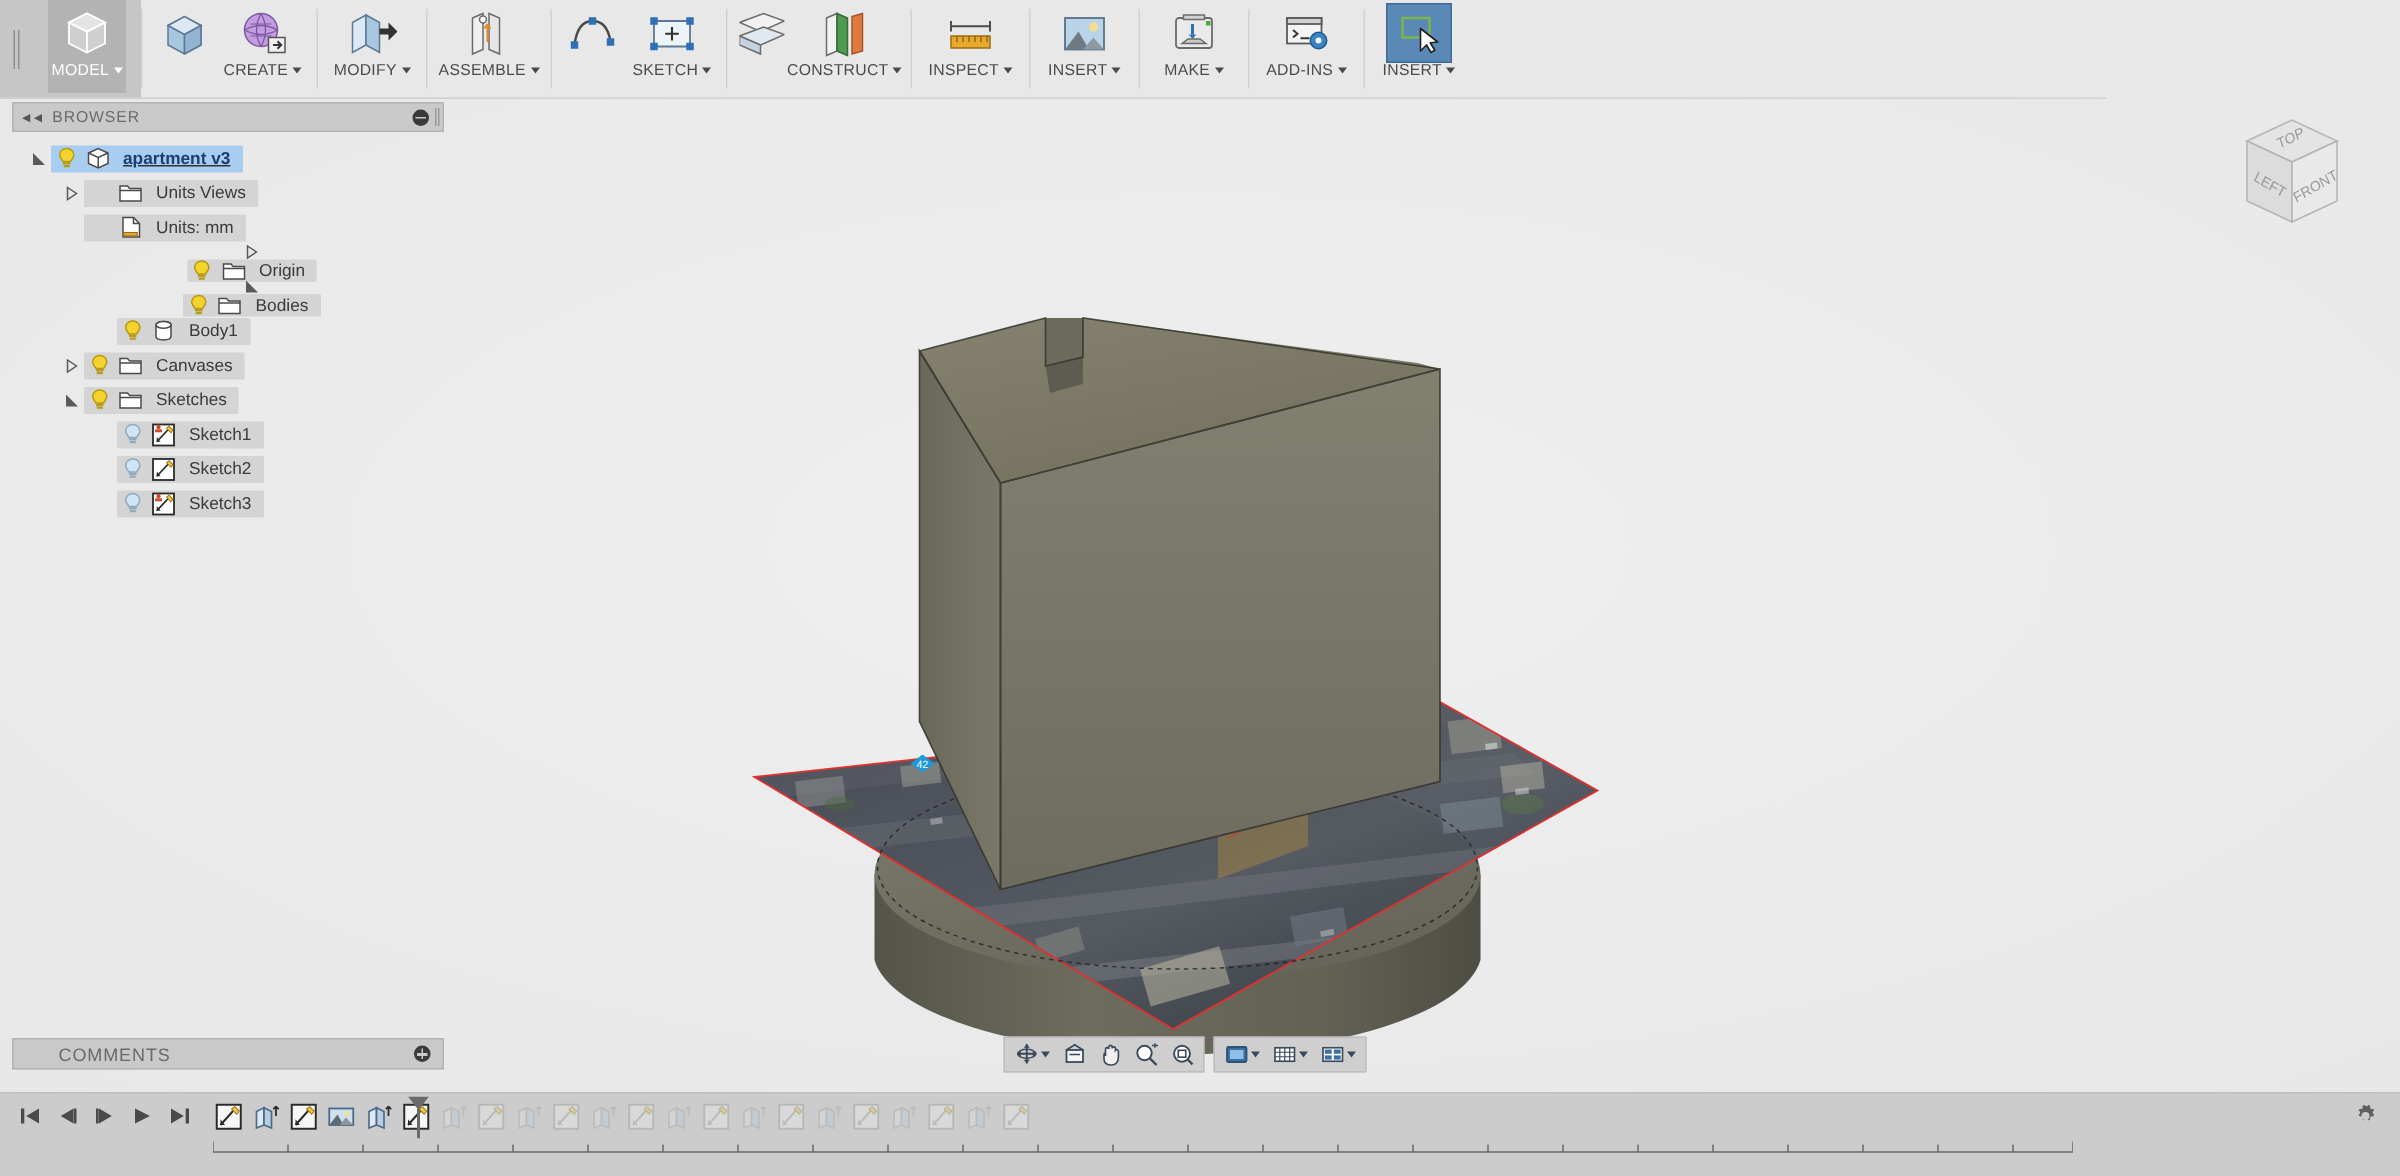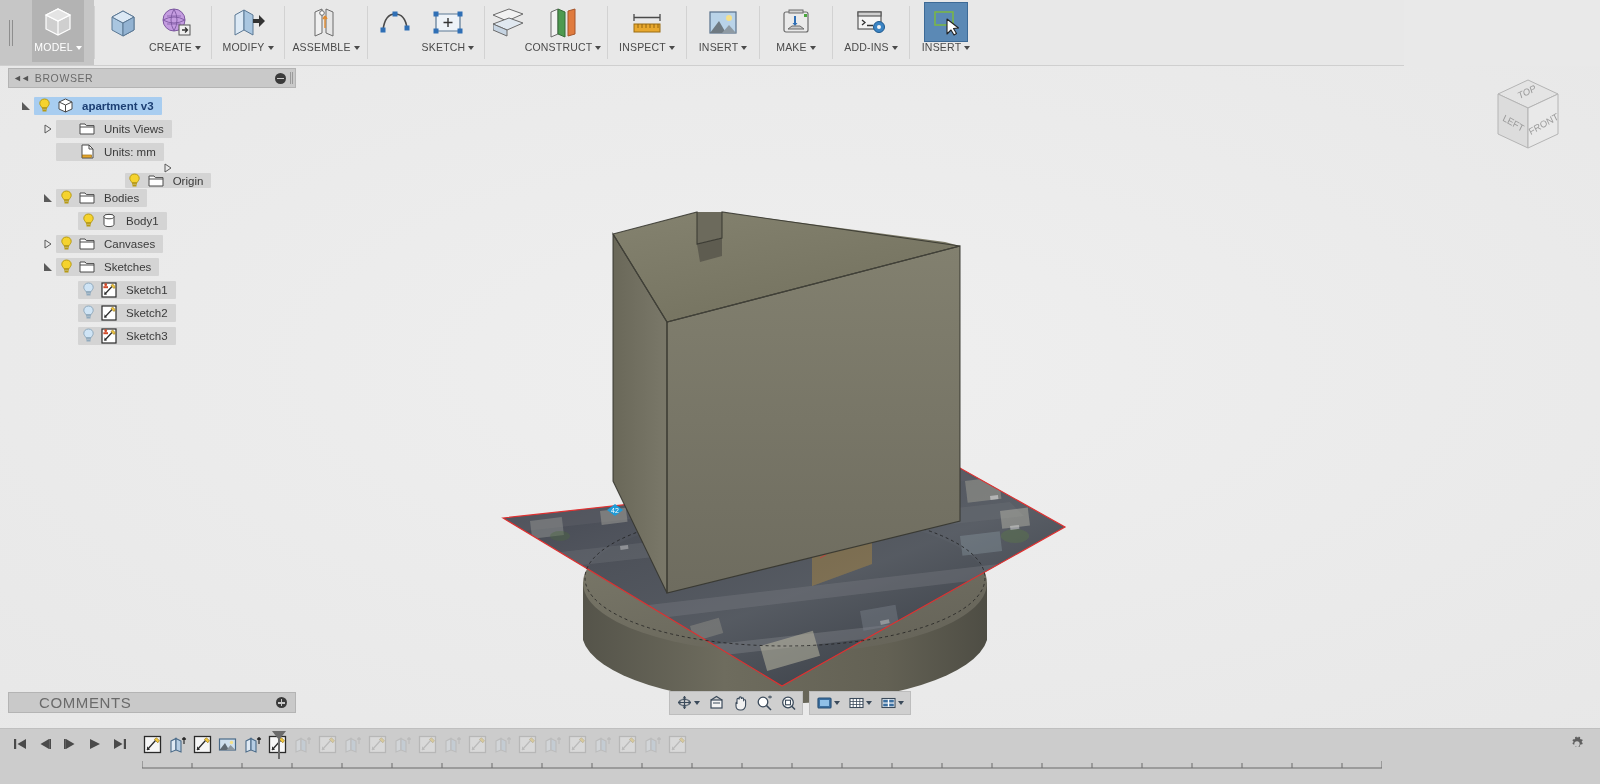--- a/index.html
+++ b/index.html
@@ -88,21 +88,21 @@
     position: absolute; left: 0; top: 66px; width: 1600px; height: 662px;
     background: #ececec; overflow: hidden;
   }
   #viewcube { position:absolute; right: 14px; top: 4px; width: 118px; height: 96px; }
 
   
   #comments {
     position: absolute; left: 8px; top: 692px; width: 288px; height: 21px;
     background: #c9c9c9; border: 1px solid #b4b4b4;
     display:flex; align-items:center; padding: 0 4px;
-    font-size: 15px; color: #6a6a6a; letter-spacing: .6px;
+    font-size: 12px; color: #6a6a6a; letter-spacing: .6px;
   }
   #comments .ttl { flex: 1; margin-left: 26px; }
   #comments .plus {
     width: 11px; height: 11px; border-radius:50%; background:#3a3a3a; position:relative; margin-right:4px;
   }
   #comments .plus::before { content:''; position:absolute; left:2px; top:5px; width:7px; height:1.5px; background:#c9c9c9;}
   #comments .plus::after  { content:''; position:absolute; left:4.7px; top:2.2px; width:1.5px; height:6.5px; background:#c9c9c9;}
 
   
   #navbar {
@@ -468,21 +468,21 @@
   </div>
 
   <div id="browser">
     <div class="panel-head">
       <span class="arrows">◄◄</span>
       <span class="ttl">BROWSER</span>
       <span class="dot"></span>
       <span class="gripr"></span>
     </div>
     <div id="tree">
-        <div class="node" style="padding-left: 10px;">
+        <div class="node" style="padding-left: 10px; text-decoration: underline;">
           <span class="tw">
             <svg width="10" height="10" viewBox="0 0 10 10">
               <path d="M1 1 L1 9 L9 9 Z" fill="#5a5a5a"></path>
             </svg>
           </span>
           <span class="chip selected">
             <span class="bulb">
               <svg width="13" height="15" viewBox="0 0 13 15">
                 <path d="M6.5 1 C3.6 1 1.8 3 1.8 5.3 C1.8 7.2 3.3 8.3 3.9 9.6 h5.2 C9.7 8.3 11.2 7.2 11.2 5.3 C11.2 3 9.4 1 6.5 1 z" fill="#f5d32e" stroke="#b79a12" stroke-width="1"></path>
                 <rect x="4" y="10.1" width="5" height="1.5" fill="#b79a12"></rect>
@@ -545,21 +545,21 @@
             </span>
             <span class="icn">
               <svg width="16" height="13" viewBox="0 0 16 13">
                 <path d="M1 2 h5 l1.4 1.6 H15 V12 H1 Z" fill="#fff" stroke="#4a4a4a" stroke-width="1"></path>
                 <path d="M1 5 H15" stroke="#4a4a4a" stroke-width="1"></path>
               </svg>
             </span>
             <span class="nm">Origin</span>
           </span>
         </div>
-        <div class="node" style="padding-left: 32px;">
+        <div class="node" style="padding-left: 32px; flex-direction: column;">
           <span class="tw">
             <svg width="10" height="10" viewBox="0 0 10 10">
               <path d="M1 1 L1 9 L9 9 Z" fill="#5a5a5a"></path>
             </svg>
           </span>
           <span class="chip">
             <span class="bulb">
               <svg width="13" height="15" viewBox="0 0 13 15">
                 <path d="M6.5 1 C3.6 1 1.8 3 1.8 5.3 C1.8 7.2 3.3 8.3 3.9 9.6 h5.2 C9.7 8.3 11.2 7.2 11.2 5.3 C11.2 3 9.4 1 6.5 1 z" fill="#f5d32e" stroke="#b79a12" stroke-width="1"></path>
                 <rect x="4" y="10.1" width="5" height="1.5" fill="#b79a12"></rect>

